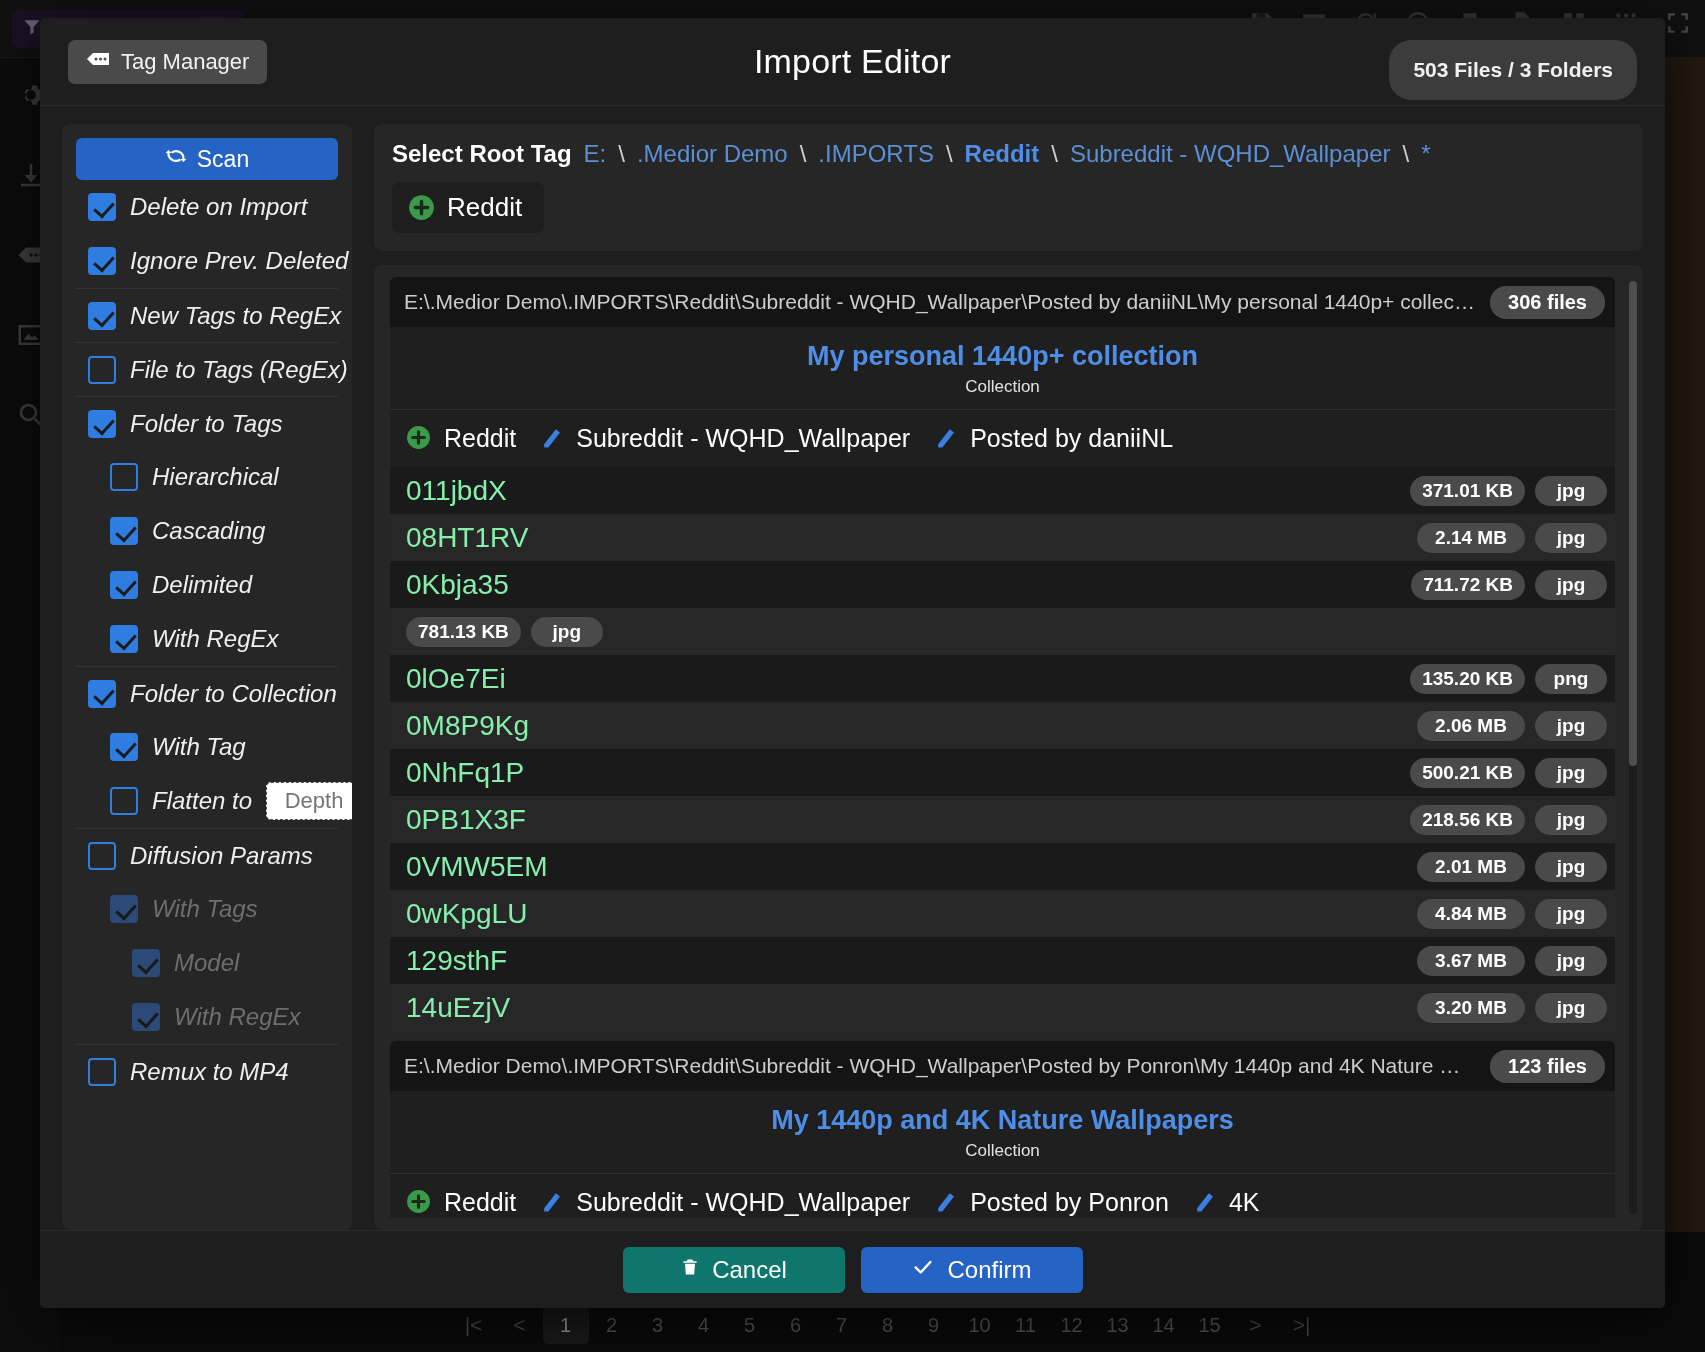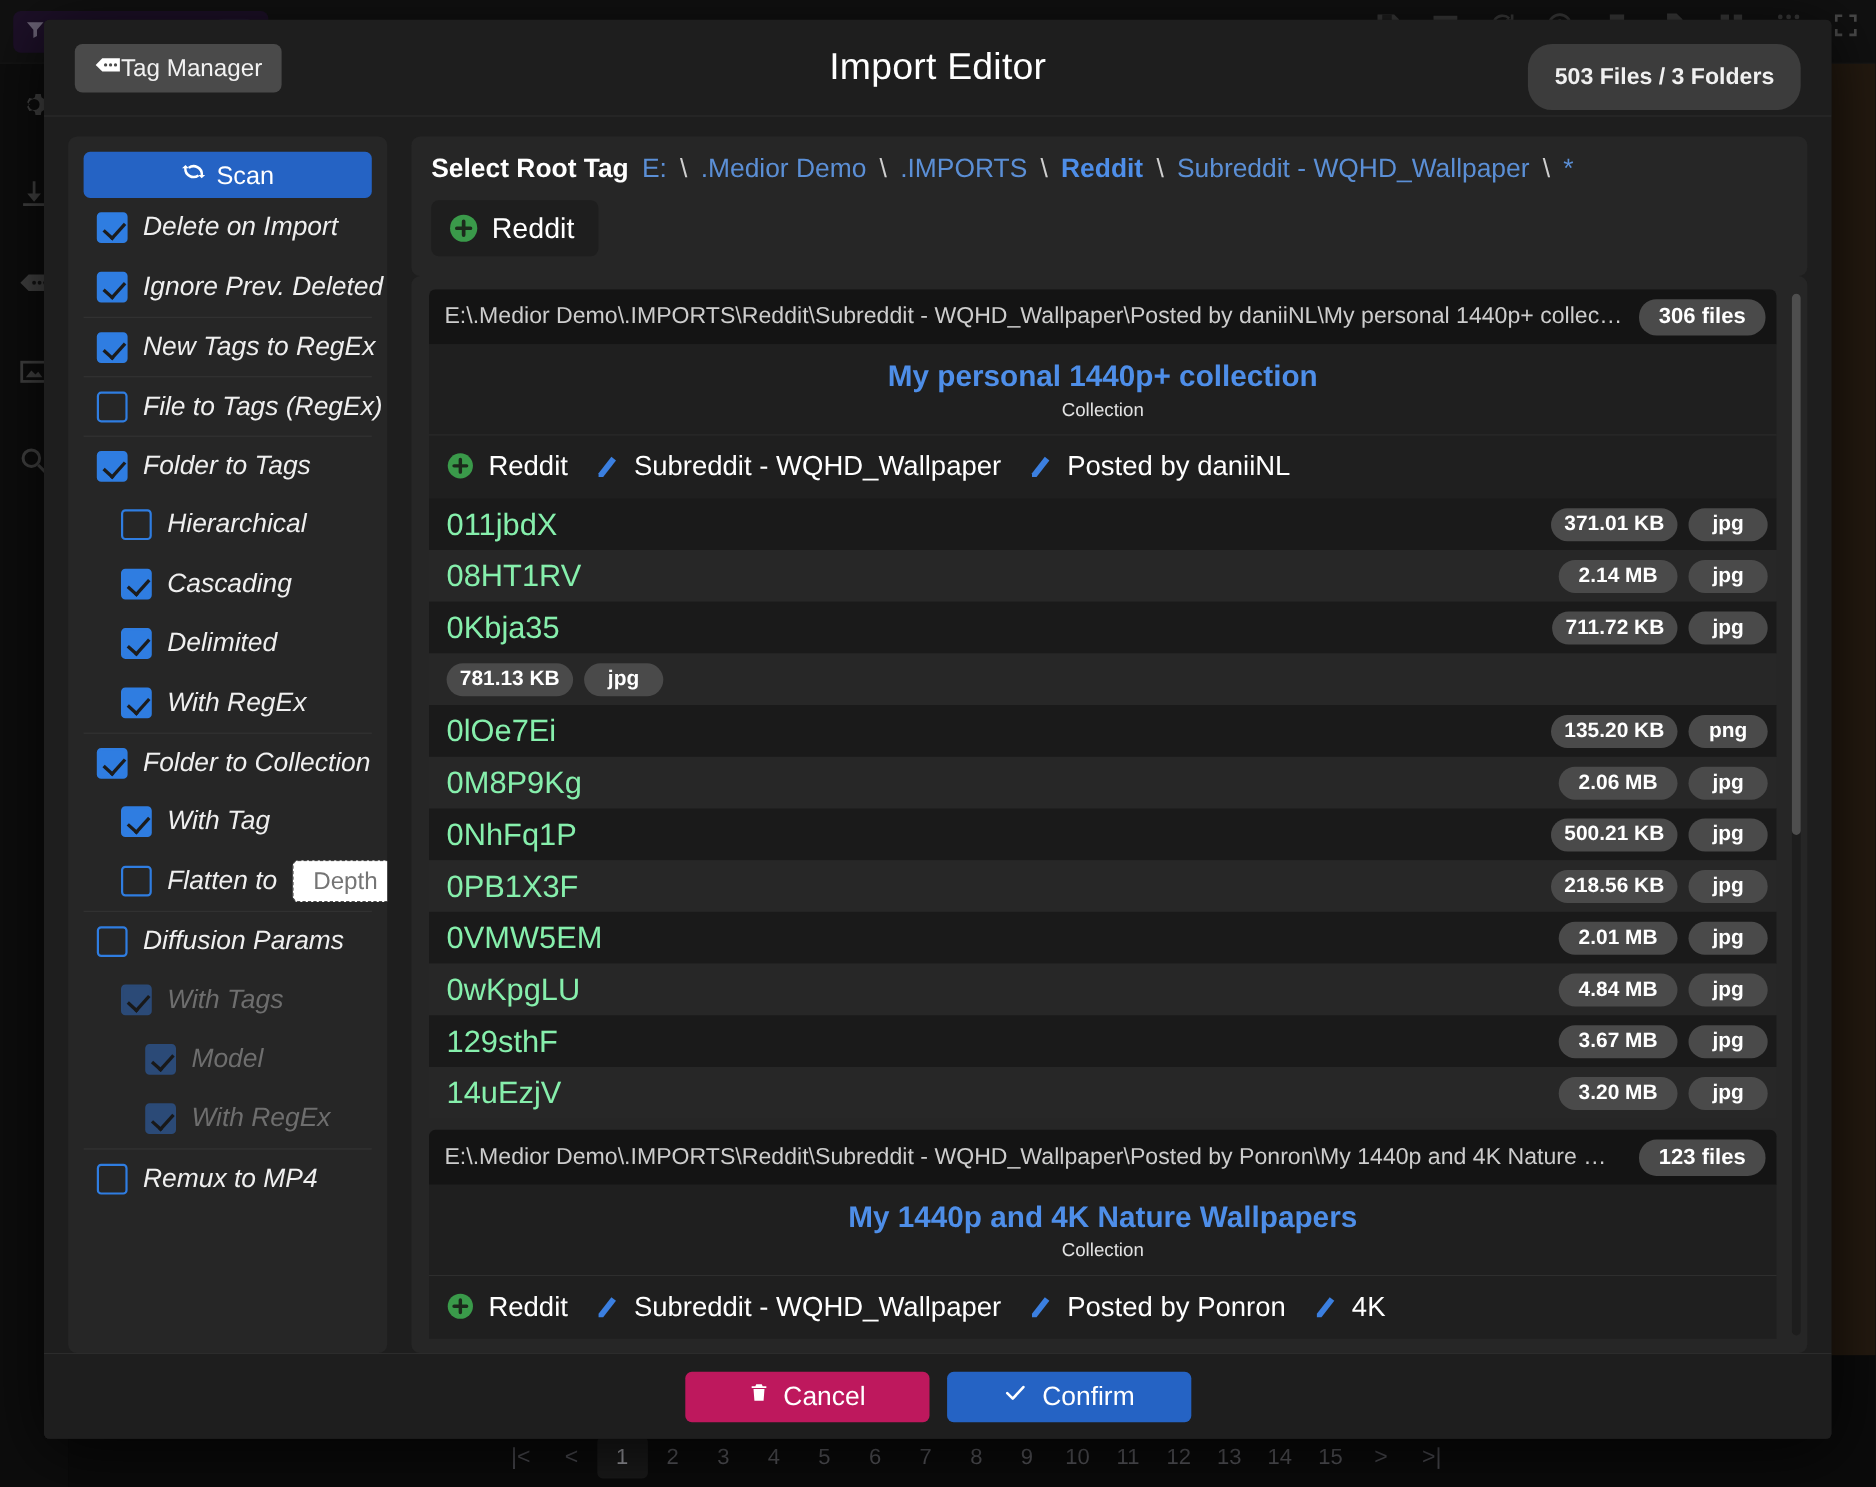--- a/index.html
+++ b/index.html
@@ -60,21 +60,21 @@
 
   
   #modal-header {
     height: 88px; flex: 0 0 88px; position: relative;
     background: #1e1e1e; border-bottom: 1px solid #2c2c2c;
     display: flex; align-items: center;
   }
   #tag-manager-btn {
     position: absolute; left: 28px; top: 22px; height: 44px;
     background: #4a4a4a; border-radius: 7px; color: #f2f2f2;
-    display: flex; align-items: center; padding: 0 18px;
+    display: flex; align-items: center; gap: 11px; padding: 0 18px;
     font-size: 22px; cursor: pointer; border: none;
   }
   #modal-title {
     flex: 1; text-align: center; color: #fff; font-size: 34px; font-weight: normal;
     letter-spacing: .2px;
   }
   #file-count-badge {
     position: absolute; right: 28px; top: 22px; height: 60px;
     background: #3c3c3c; color: #f0f0f0; border-radius: 22px;
     display: flex; align-items: center; padding: 0 24px;
@@ -114,21 +114,21 @@
   .opt-row.disabled .cb.on::after { border-color: #191919; }
   .opt-row.ind1 { padding-left: 34px; }
   .opt-row.ind2 { padding-left: 56px; }
   #depth-input {
     margin-left: auto; width: 96px; height: 38px; background: #ffffff;
     border: 1px dashed #4a4a4a; border-radius: 5px; color: #7b7b7b;
     font-size: 22px; text-align: center; font-family: inherit; padding: 0;
   }
 
   
-  #main { flex: 1; display: flex; flex-direction: column; min-width: 0; min-height: 0; }
+  #main { flex: 1; display: flex; flex-direction: column; gap: 14px; min-width: 0; min-height: 0; }
 
   #roottag-panel {
     background: #262626; border-radius: 8px; padding: 16px 18px 18px 18px; flex: 0 0 auto;
   }
   #roottag-line { display: flex; align-items: baseline; gap: 12px; flex-wrap: wrap; }
   #roottag-label { color: #fff; font-size: 24px; font-weight: bold; }
   .crumb { color: #5b8fd6; font-size: 24px; cursor: pointer; }
   .crumb.strong { color: #4e8ee8; font-weight: bold; }
   .crumb-sep { color: #cfcfcf; font-size: 24px; }
   #roottag-chip {
@@ -197,21 +197,21 @@
   
   #modal-footer {
     flex: 0 0 78px; border-top: 1px solid #2c2c2c; display: flex;
     align-items: center; justify-content: center; gap: 16px; background: #1e1e1e;
   }
   .fbtn {
     height: 46px; min-width: 222px; border: none; border-radius: 6px;
     font-size: 24px; color: #fff; cursor: pointer; font-family: inherit;
     display: flex; align-items: center; justify-content: center; gap: 12px;
   }
-  #cancel-btn { background: #be185d; align-items: center; }
+  #cancel-btn { background: #0f766e; align-items: center; }
   #confirm-btn { background: #2563c4; }
 </style>
 </head>
 <body>
 
 <div id="app-background">
 
   <div id="bg-topbar">
     <div id="bg-filter-chip">
       <span>

